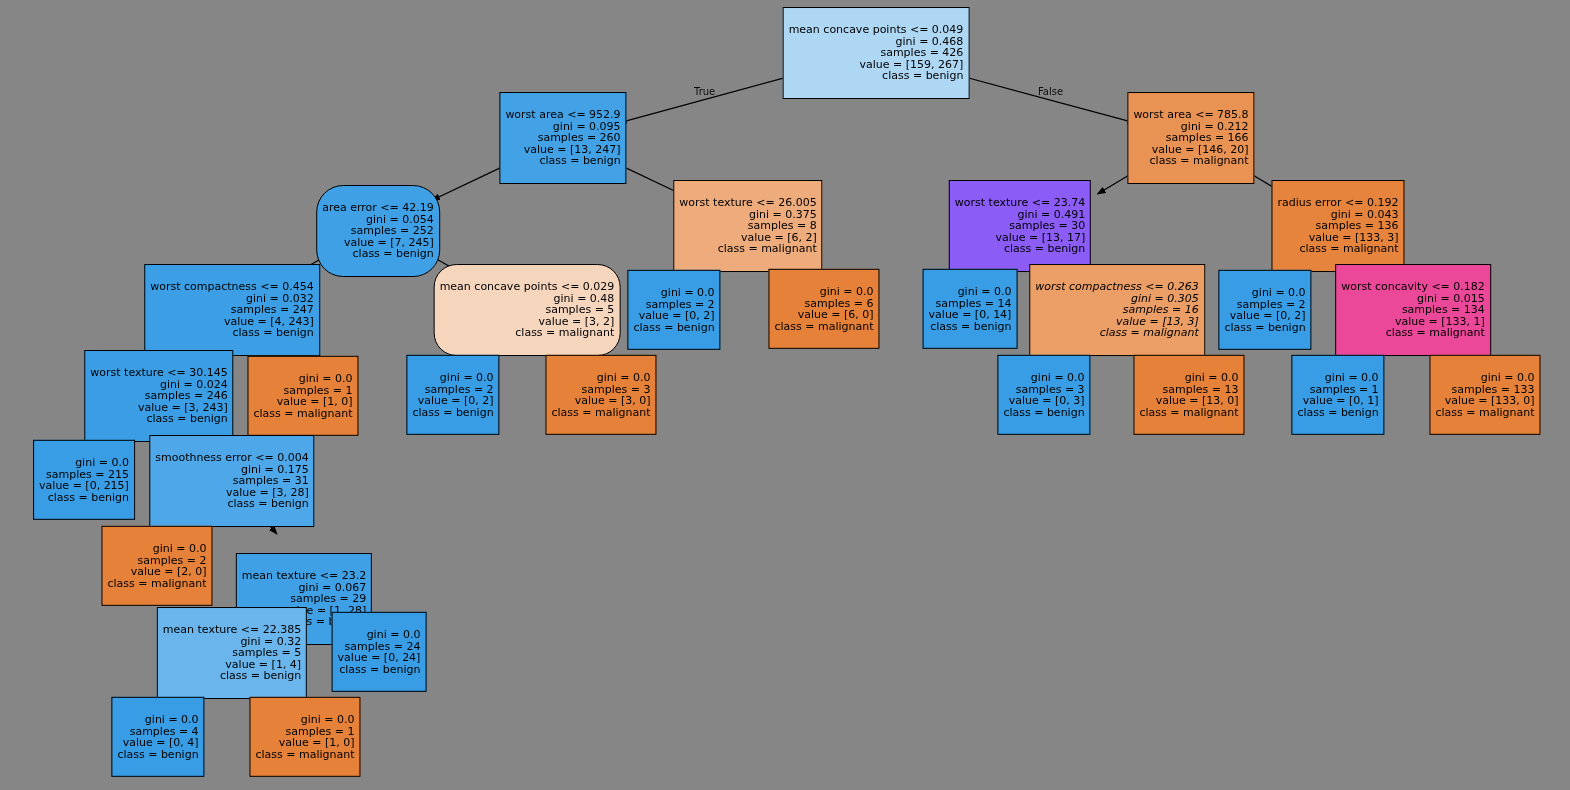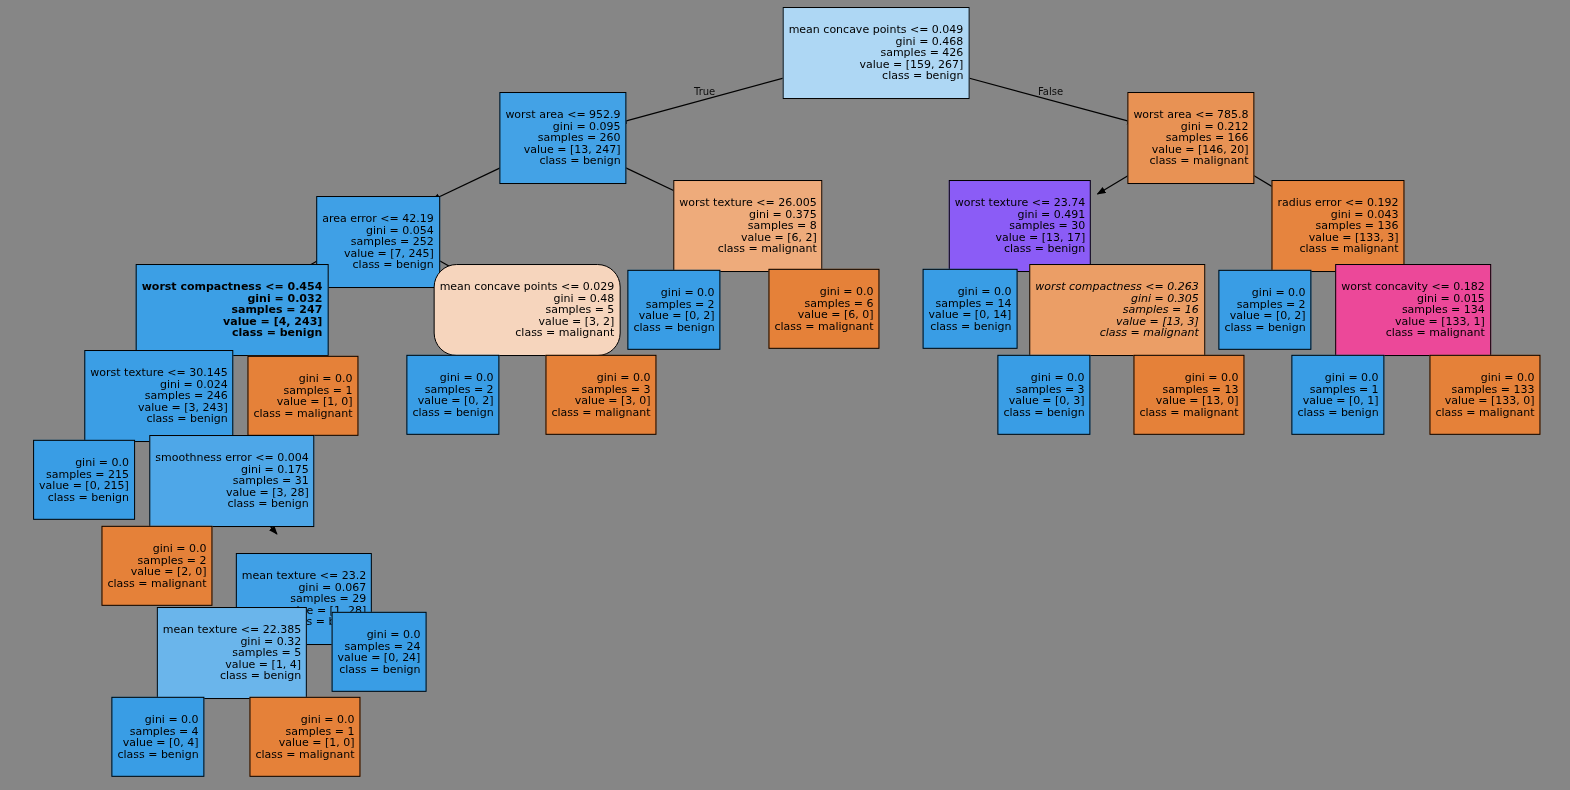--- a/index.html
+++ b/index.html
@@ -99,21 +99,21 @@
         <div class="node-line">value = [13, 247]</div>
         <div class="node-line">class = benign</div>
       </div>
       <div class="node" style="left: 1191px; top: 138px; background-color: rgb(232, 146, 84);">
         <div class="node-line">worst area &lt;= 785.8</div>
         <div class="node-line">gini = 0.212</div>
         <div class="node-line">samples = 166</div>
         <div class="node-line">value = [146, 20]</div>
         <div class="node-line">class = malignant</div>
       </div>
-      <div class="node" style="left: 378px; top: 242px; background-color: rgb(63, 160, 230);">
+      <div class="node" style="left: 378px; top: 231px; background-color: rgb(63, 160, 230); border-radius: 27px;">
         <div class="node-line">area error &lt;= 42.19</div>
         <div class="node-line">gini = 0.054</div>
         <div class="node-line">samples = 252</div>
         <div class="node-line">value = [7, 245]</div>
         <div class="node-line">class = benign</div>
       </div>
       <div class="node" style="left: 748px; top: 226px; background-color: rgb(238, 171, 123);">
         <div class="node-line">worst texture &lt;= 26.005</div>
         <div class="node-line">gini = 0.375</div>
         <div class="node-line">samples = 8</div>
@@ -127,21 +127,21 @@
         <div class="node-line">value = [13, 17]</div>
         <div class="node-line">class = benign</div>
       </div>
       <div class="node" style="left: 1338px; top: 226px; background-color: rgb(230, 132, 62);">
         <div class="node-line">radius error &lt;= 0.192</div>
         <div class="node-line">gini = 0.043</div>
         <div class="node-line">samples = 136</div>
         <div class="node-line">value = [133, 3]</div>
         <div class="node-line">class = malignant</div>
       </div>
-      <div class="node" style="left: 232px; top: 310px; background-color: rgb(60, 159, 229); font-weight: bold;">
+      <div class="node" style="left: 232px; top: 310px; background-color: rgb(60, 159, 229);">
         <div class="node-line">worst compactness &lt;= 0.454</div>
         <div class="node-line">gini = 0.032</div>
         <div class="node-line">samples = 247</div>
         <div class="node-line">value = [4, 243]</div>
         <div class="node-line">class = benign</div>
       </div>
       <div class="node" style="left: 527px; top: 310px; background-color: rgb(246, 213, 189); border-radius: 23px;">
         <div class="node-line">mean concave points &lt;= 0.029</div>
         <div class="node-line">gini = 0.48</div>
         <div class="node-line">samples = 5</div>

